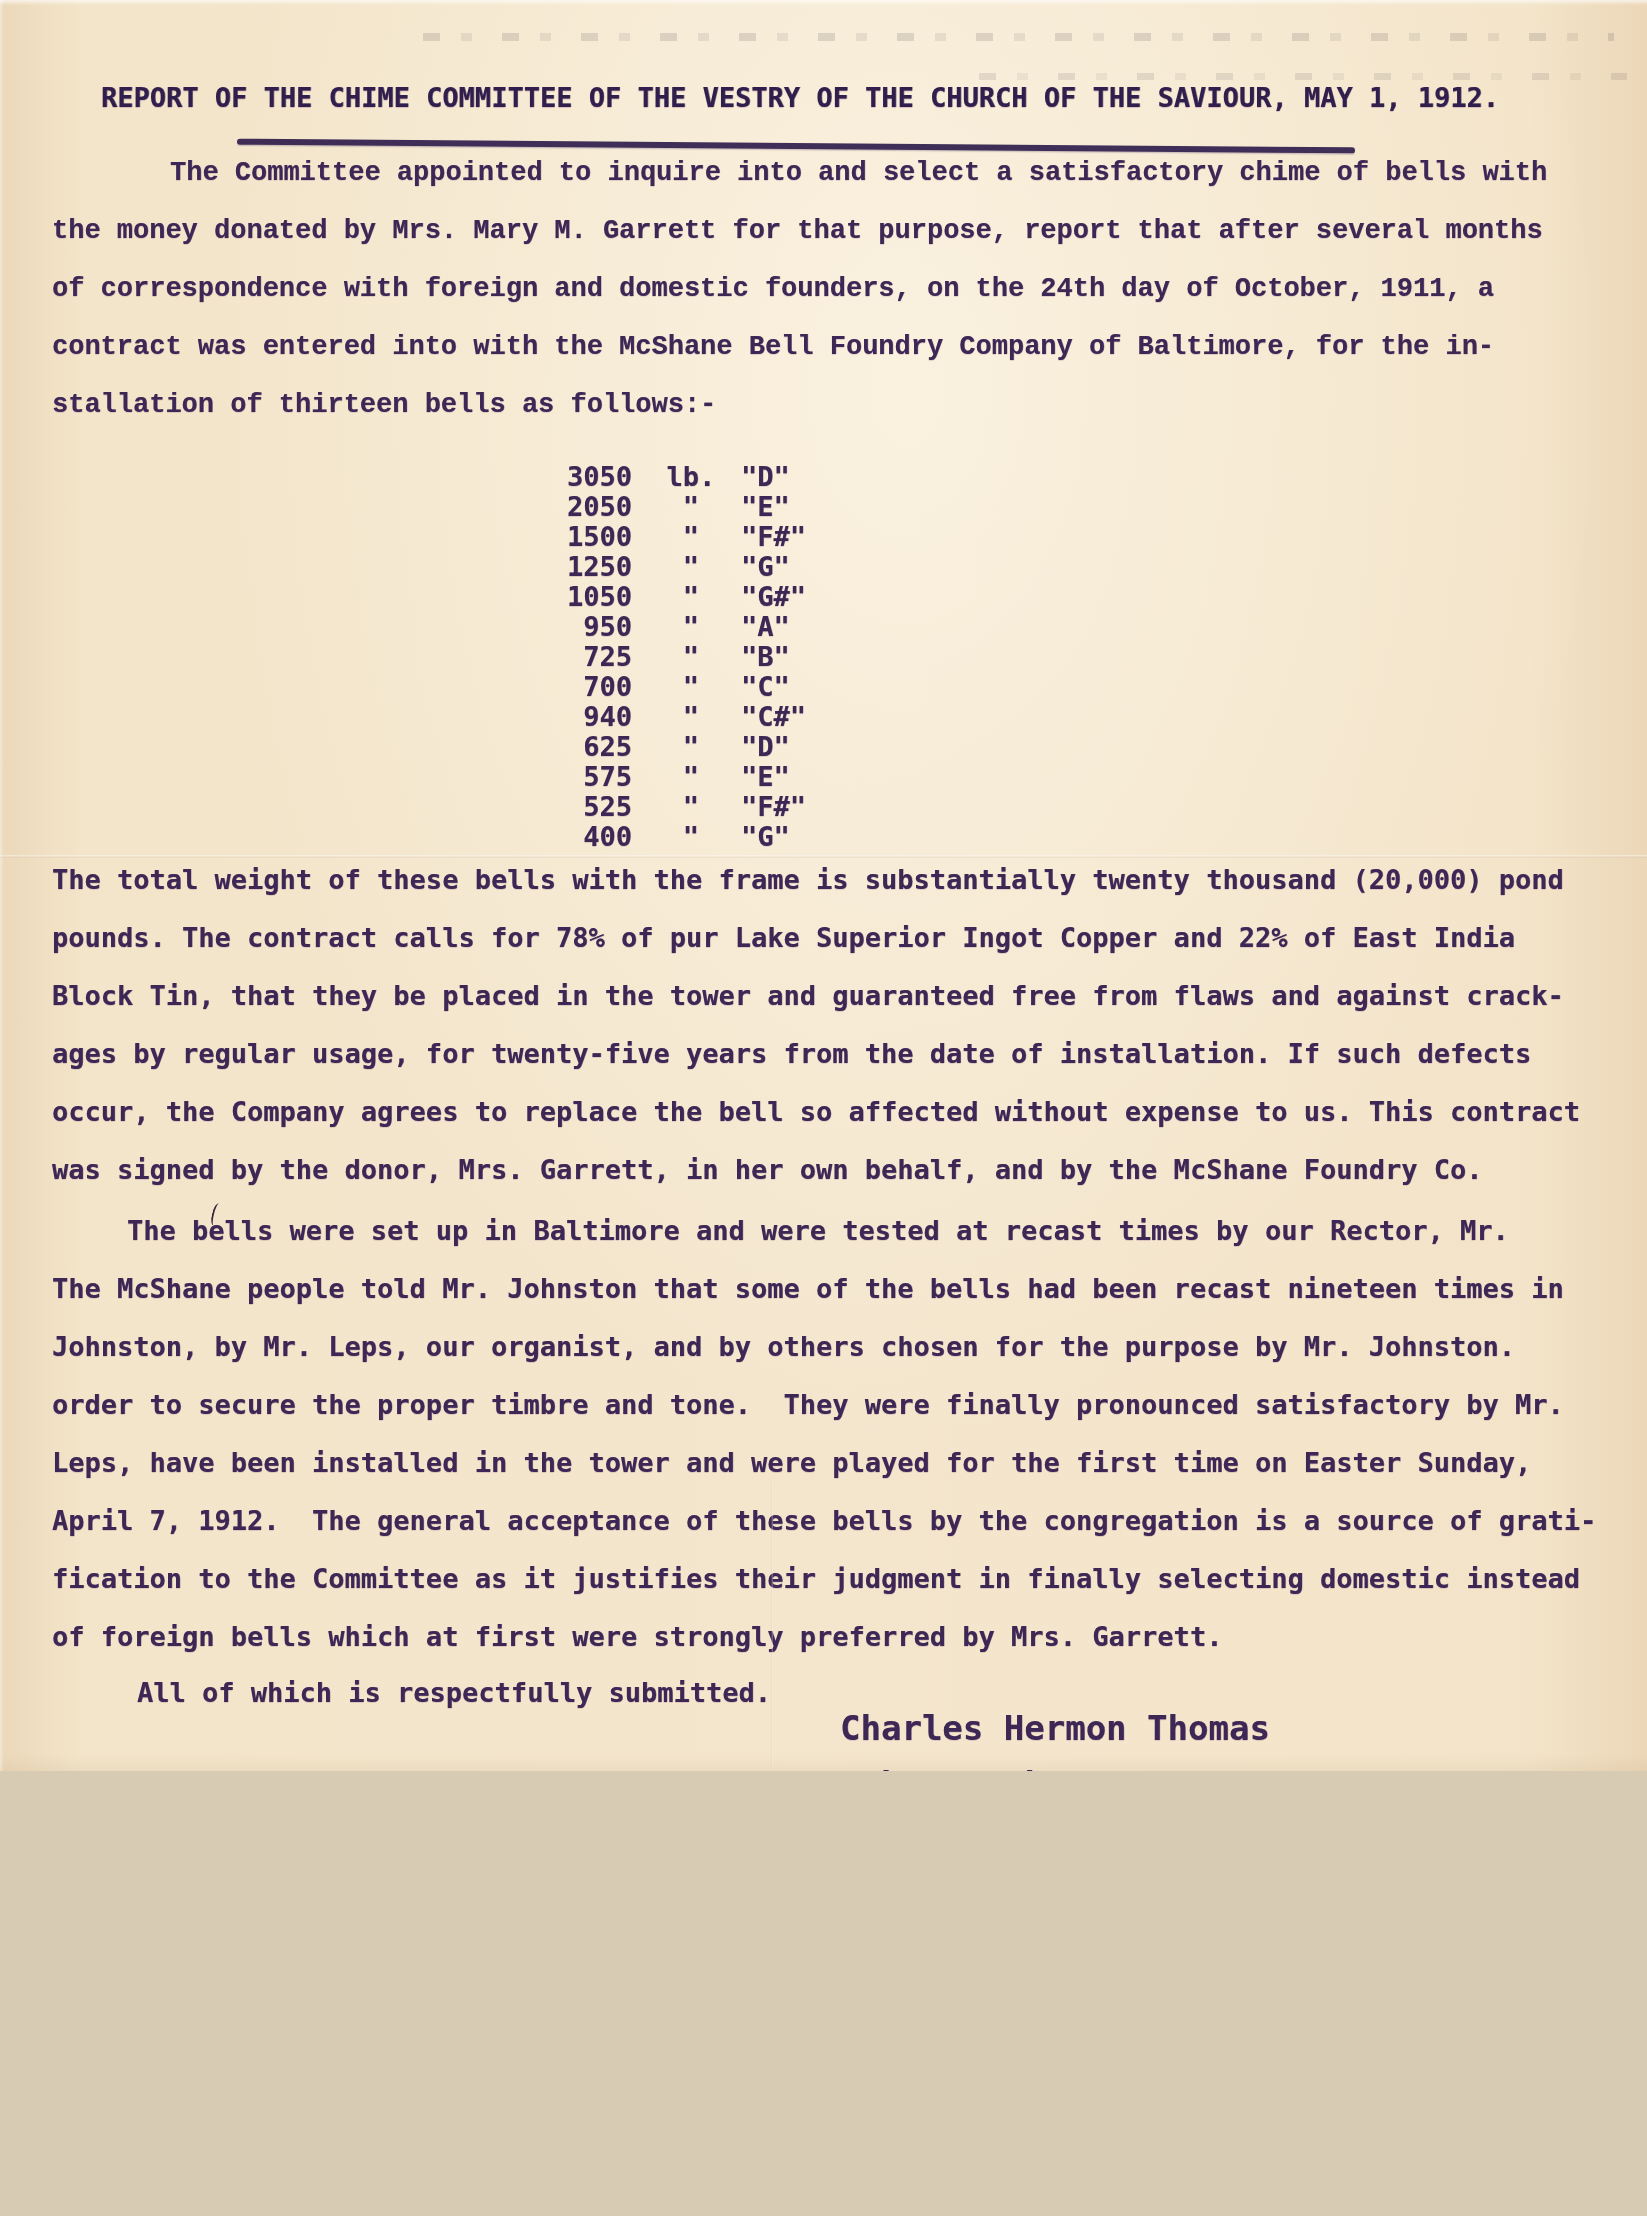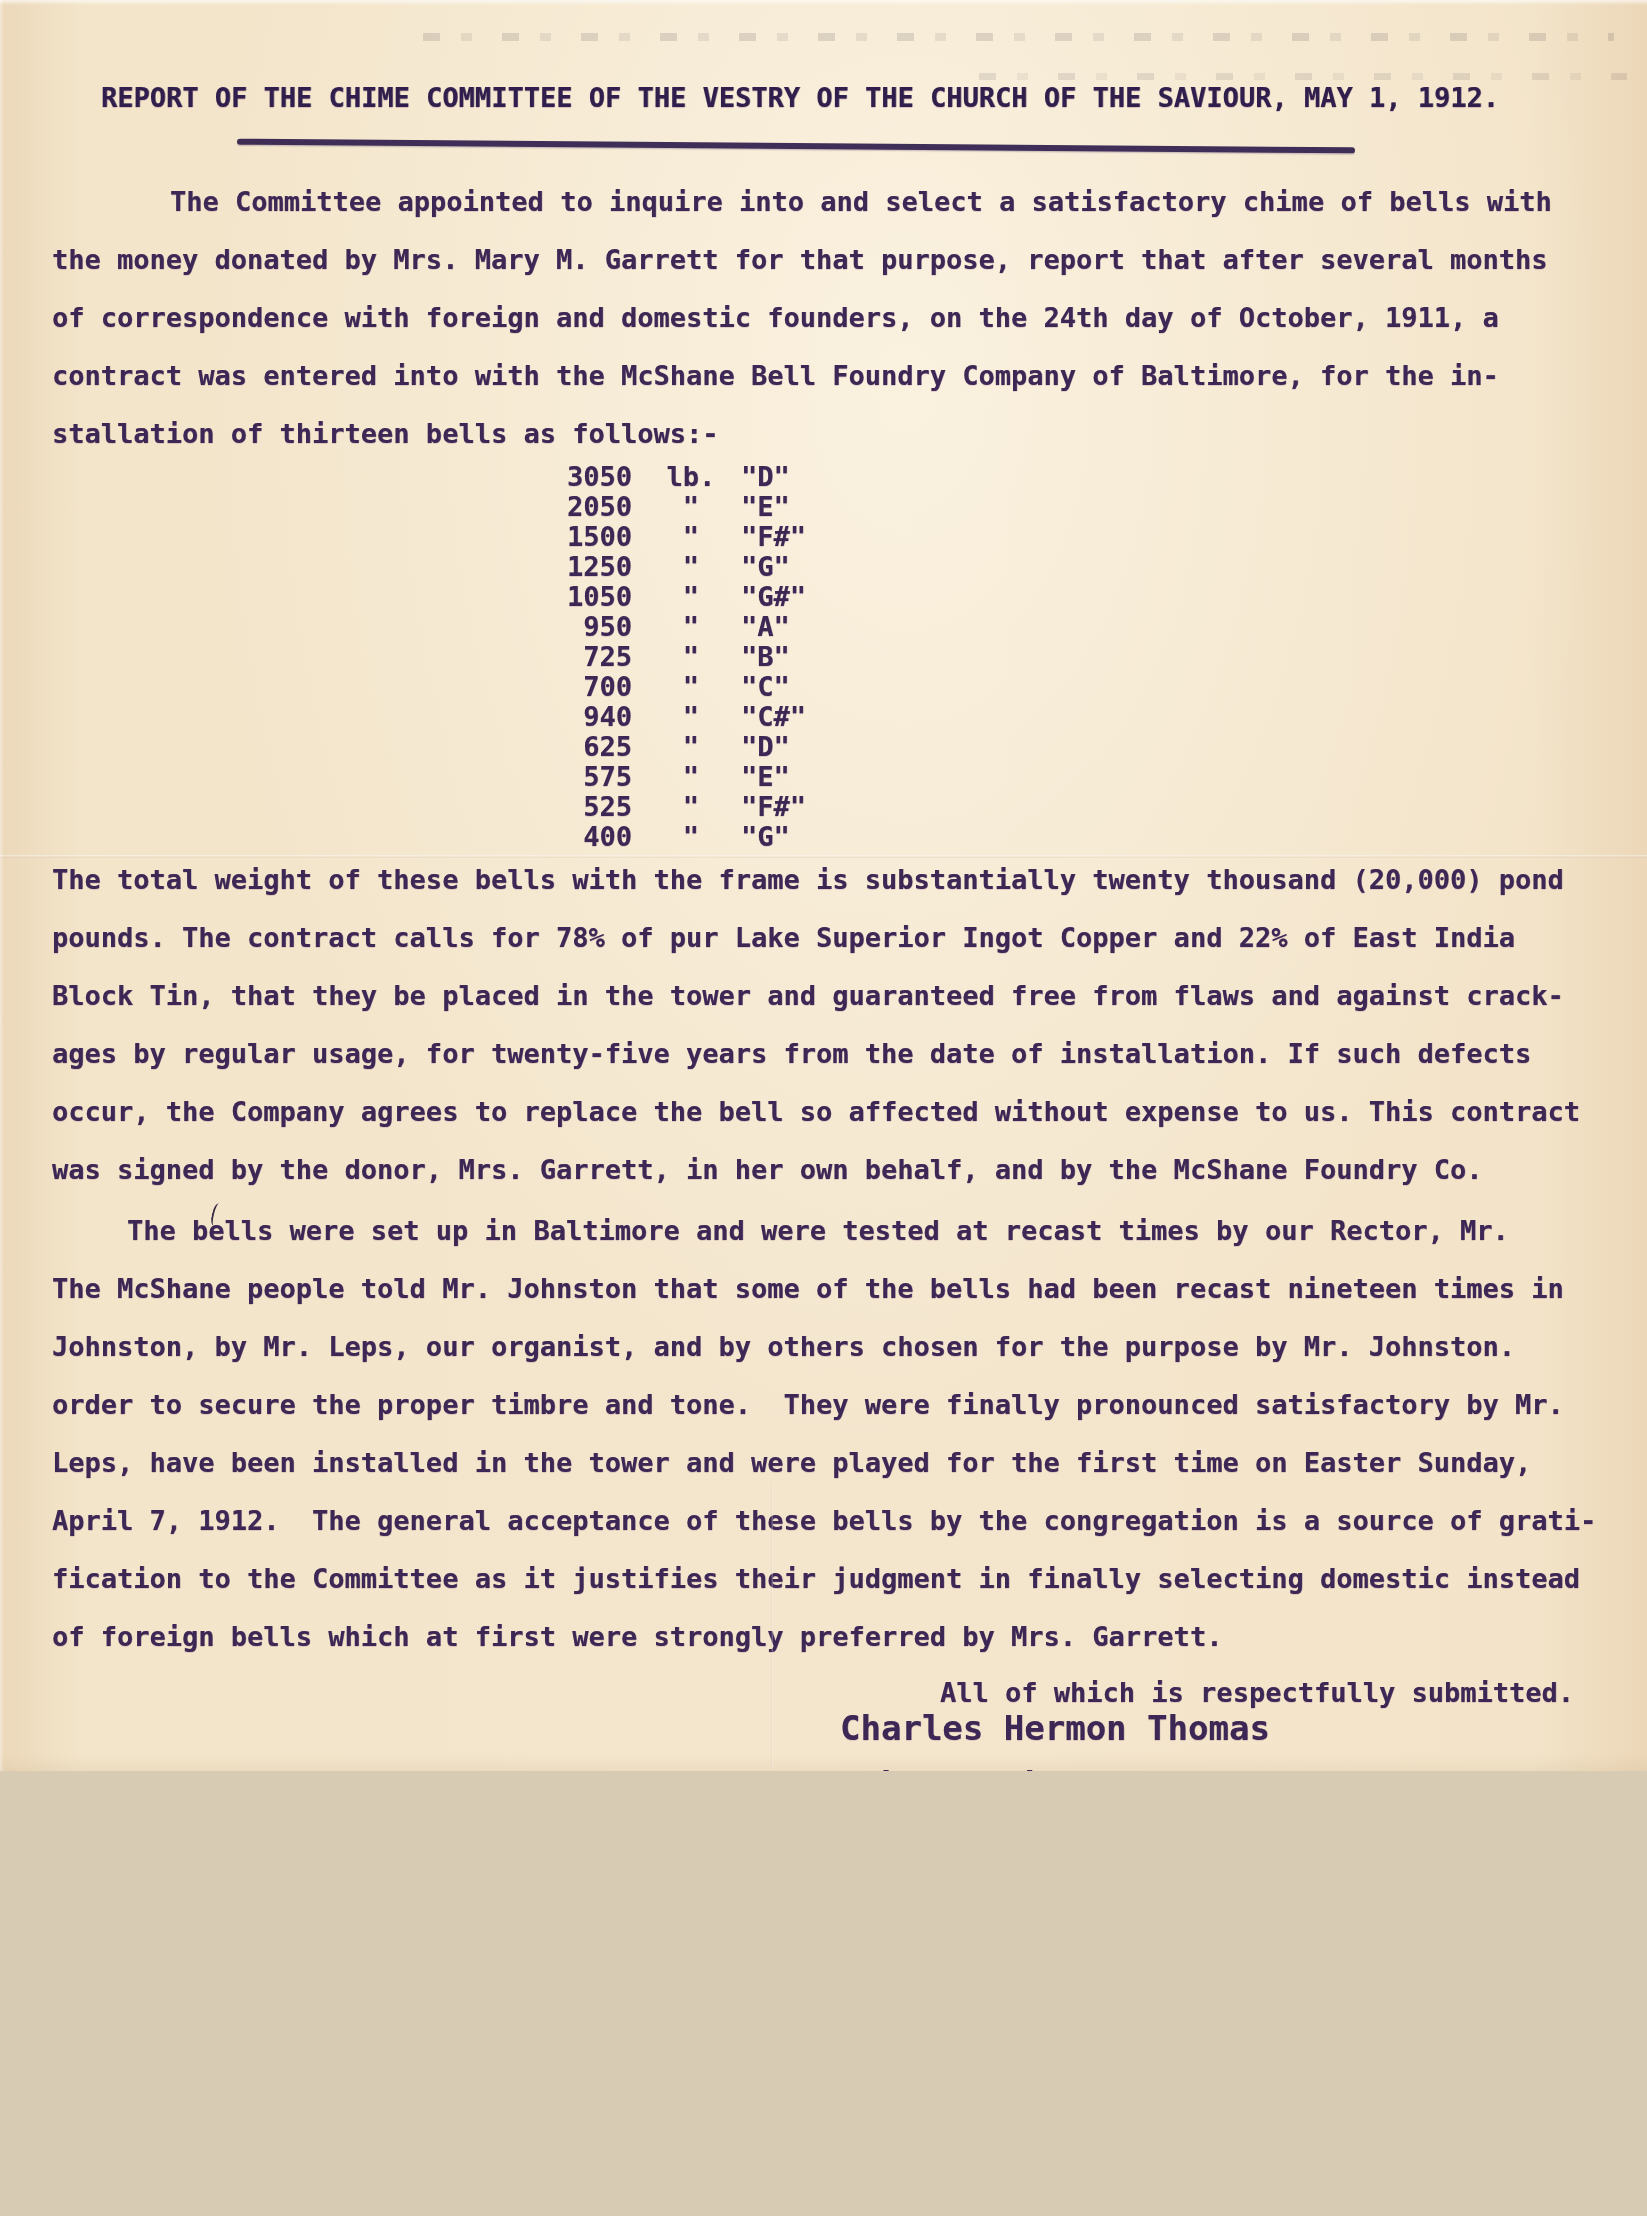--- a/index.html
+++ b/index.html
@@ -31,26 +31,26 @@
     white-space:pre;
     text-shadow:0.7px 0 0 rgba(48,30,76,0.55), 0 0.7px 0.7px rgba(120,50,110,0.25);
   }
   .rule{
     position:absolute;top:143px;left:237px;width:1118px;height:6px;
     background:#32204e;border-radius:3.3px;opacity:0.93;
     transform:rotate(0.45deg);
     box-shadow:0 1.3px 1.3px rgba(60,35,90,0.25);
   }
   .para{position:absolute;left:52px;width:1588px;font-size:27px;line-height:58px;}
-  .p1{top:173px;}
+  .p1{top:144px;font-family:Liberation Mono, monospace;}
   .p2{top:851px;}
   .p3{top:1202px;}
   .indent1{padding-left:118px;}
   .indent3{padding-left:75px;}
-  .indentc{padding-left:85px;text-align:right;}
+  .indentc{padding-left:85px;}
   .bells{position:absolute;top:462px;left:566px;font-size:27px;line-height:30px;}
   .bw{display:inline-block;width:66px;text-align:right;}
   .bu{display:inline-block;width:52px;margin-left:33px;text-align:center;}
   .bn{display:inline-block;margin-left:24px;}
   .closing{position:absolute;top:1664px;left:52px;width:1522px;font-size:27px;line-height:58px;}
   .sigs{position:absolute;top:1700px;left:840px;font-size:34px;line-height:56px;}
   
   .pen-mark{
     position:absolute;top:1203px;left:212px;width:6.6px;height:22.5px;
     border-left:2.6px solid #241534;border-radius:60% 40% 30% 60%;

